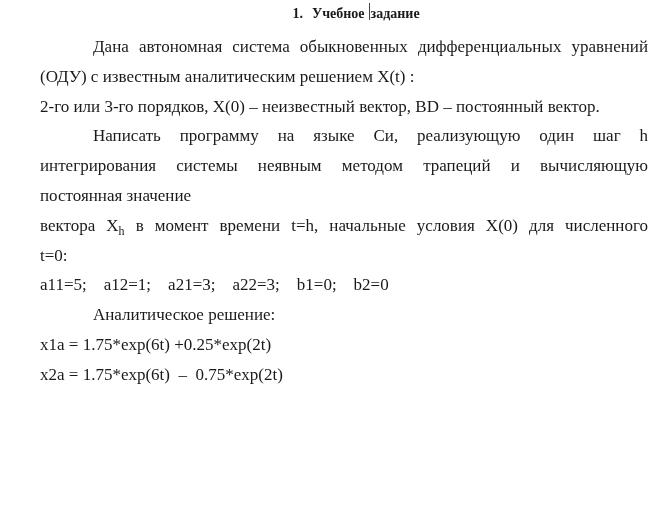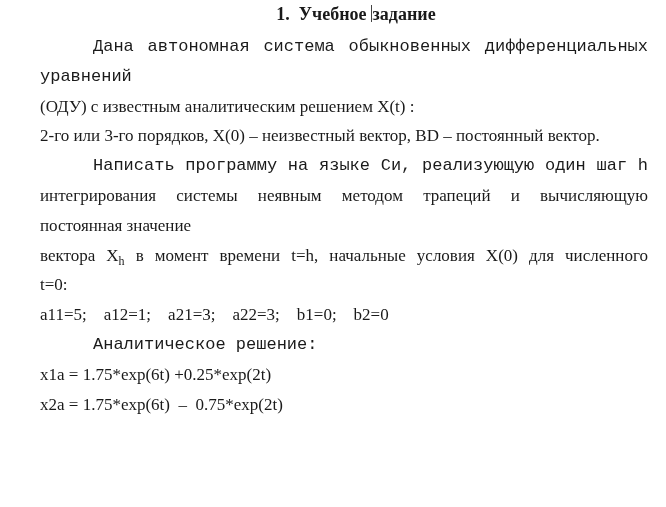--- a/index.html
+++ b/index.html
@@ -10,21 +10,21 @@
     background: #ffffff;
     overflow: hidden;
     font-family: "Liberation Serif", "DejaVu Serif", serif;
     color: #1a1a1a;
   }
   .doc-title {
     margin-top: 3px;
     padding-left: 46px;
     text-align: center;
     font-weight: bold;
-    font-size: 18px;
+    font-size: 14px;
     line-height: 22px;
     white-space: nowrap;
   }
   .doc-title .t-num { margin-right: 9px; }
   .doc-title .t-w1 { margin-right: 4px; }
   .text-cursor {
     display: inline-block;
     width: 1px;
     height: 17px;
     background: #444;
@@ -32,21 +32,21 @@
     margin-right: 1px;
   }
   .content {
     margin-top: 7px;
     padding-left: 40px;
     padding-right: 18px;
     font-size: 17px;
     line-height: 29.8px;
   }
   .line { min-height: 29.8px; }
-  .indent { text-indent: 53px; font-family: Liberation Mono, monospace; }
+  .indent { text-indent: 53px; }
   .stretch { text-align: justify; text-align-last: justify; }
   sub.h-sub { font-size: 12px; line-height: 0; }
 </style>
 </head>
 <body>
 
 <div class="page">
 
   <div class="doc-title">
     <span class="t-num">1.</span><span class="t-w1">Учебное</span><span class="text-cursor"></span><span>задание</span>

